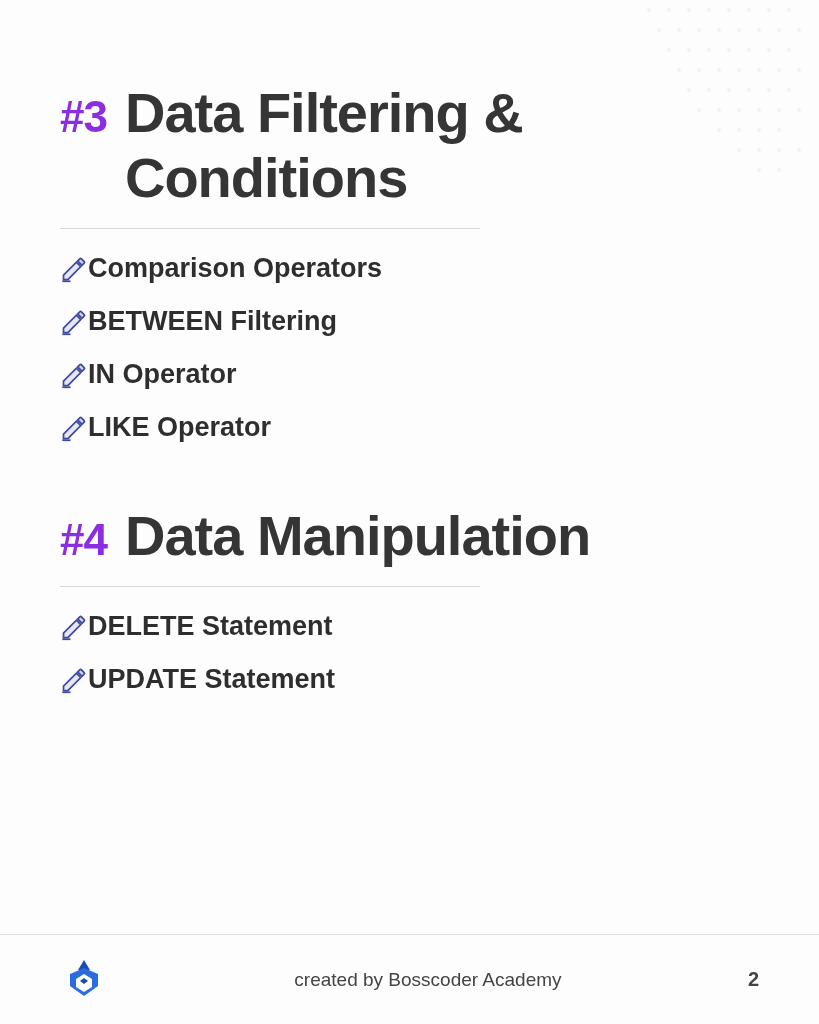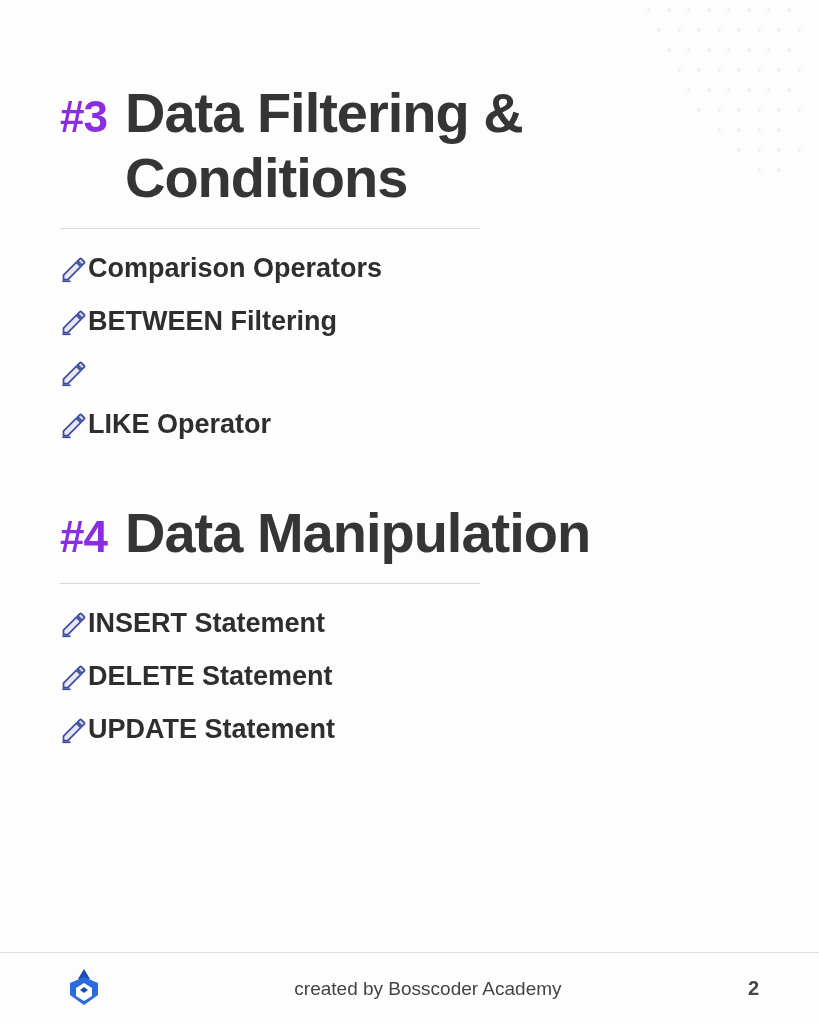--- a/index.html
+++ b/index.html
@@ -63,21 +63,21 @@
   .item-text {
     color: #2e2e2e;
     font-weight: 600;
     font-size: 27px;
   }
   .footer {
     position: absolute;
     bottom: 0;
     left: 0;
     right: 0;
-    height: 72px;
+    height: 90px;
     border-top: 1px solid #e0e0e0;
     display: flex;
     align-items: center;
     padding: 0 60px;
   }
   .logo {
     width: 48px;
     height: 48px;
   }
   .footer-text {
@@ -176,45 +176,38 @@
           <line x1="2" y1="22.5" x2="9" y2="22.5" stroke="#3b4a9f" stroke-width="1.5"></line>
         </svg>
       <span class="item-text">BETWEEN Filtering</span>
     </div>
     <div class="item">
       <svg class="pencil" viewBox="0 0 24 24">
           <path fill="#e8e6f5" stroke="#3b4a9f" stroke-width="1.5" d="M3 17.25V21h3.75L17.81 9.94l-3.75-3.75L3 17.25z"></path>
           <path fill="#d4d0f0" stroke="#3b4a9f" stroke-width="1.5" d="M20.71 7.04a1 1 0 0 0 0-1.41l-2.34-2.34a1 1 0 0 0-1.41 0l-1.83 1.83 3.75 3.75 1.83-1.83z"></path>
           <line x1="2" y1="22.5" x2="9" y2="22.5" stroke="#3b4a9f" stroke-width="1.5"></line>
         </svg>
+      <span class="item-text">IN Operator</span>
     </div>
     <div class="item">
       <svg class="pencil" viewBox="0 0 24 24">
           <path fill="#e8e6f5" stroke="#3b4a9f" stroke-width="1.5" d="M3 17.25V21h3.75L17.81 9.94l-3.75-3.75L3 17.25z"></path>
           <path fill="#d4d0f0" stroke="#3b4a9f" stroke-width="1.5" d="M20.71 7.04a1 1 0 0 0 0-1.41l-2.34-2.34a1 1 0 0 0-1.41 0l-1.83 1.83 3.75 3.75 1.83-1.83z"></path>
           <line x1="2" y1="22.5" x2="9" y2="22.5" stroke="#3b4a9f" stroke-width="1.5"></line>
         </svg>
       <span class="item-text">LIKE Operator</span>
     </div>
   </div>
 
   <div class="section">
     <div class="section-header">
       <span class="section-number">#4</span>
       <span class="section-title">Data Manipulation</span>
     </div>
     <div class="divider"></div>
-    <div class="item">
-      <svg class="pencil" viewBox="0 0 24 24">
-          <path fill="#e8e6f5" stroke="#3b4a9f" stroke-width="1.5" d="M3 17.25V21h3.75L17.81 9.94l-3.75-3.75L3 17.25z"></path>
-          <path fill="#d4d0f0" stroke="#3b4a9f" stroke-width="1.5" d="M20.71 7.04a1 1 0 0 0 0-1.41l-2.34-2.34a1 1 0 0 0-1.41 0l-1.83 1.83 3.75 3.75 1.83-1.83z"></path>
-          <line x1="2" y1="22.5" x2="9" y2="22.5" stroke="#3b4a9f" stroke-width="1.5"></line>
-        </svg>
-      <span class="item-text">INSERT Statement</span>
-    </div>
     <div class="item">
       <svg class="pencil" viewBox="0 0 24 24">
           <path fill="#e8e6f5" stroke="#3b4a9f" stroke-width="1.5" d="M3 17.25V21h3.75L17.81 9.94l-3.75-3.75L3 17.25z"></path>
           <path fill="#d4d0f0" stroke="#3b4a9f" stroke-width="1.5" d="M20.71 7.04a1 1 0 0 0 0-1.41l-2.34-2.34a1 1 0 0 0-1.41 0l-1.83 1.83 3.75 3.75 1.83-1.83z"></path>
           <line x1="2" y1="22.5" x2="9" y2="22.5" stroke="#3b4a9f" stroke-width="1.5"></line>
         </svg>
       <span class="item-text">DELETE Statement</span>
     </div>
     <div class="item">
       <svg class="pencil" viewBox="0 0 24 24">

